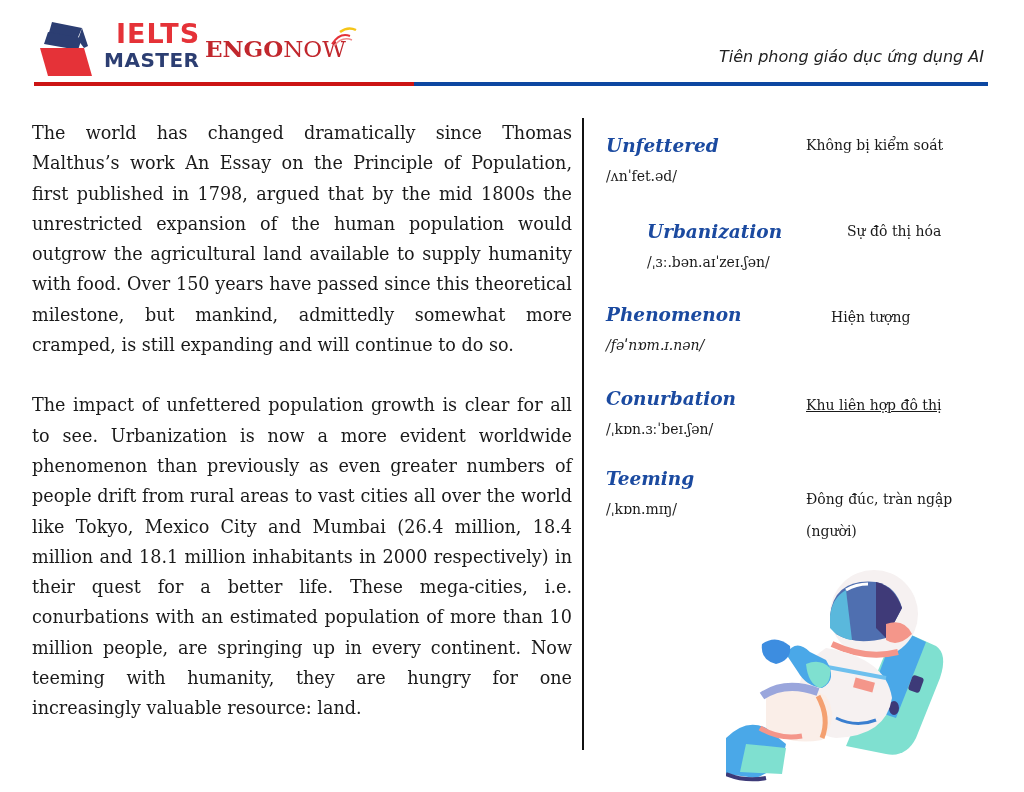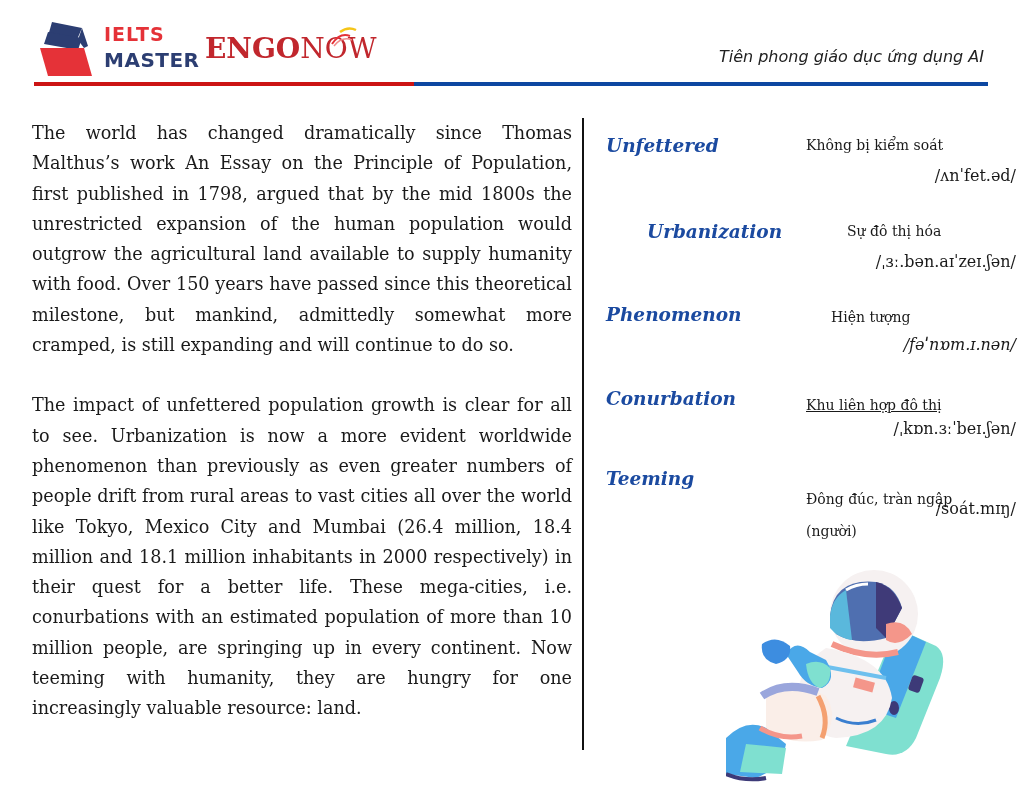--- a/index.html
+++ b/index.html
@@ -1,37 +1,37 @@
 <!DOCTYPE html>
 <html><head>
 <meta charset="utf-8">
 <style>
   html, body { margin: 0; padding: 0; background: #ffffff; }
   body { width: 1024px; height: 792px; position: relative; overflow: hidden; font-family: "DejaVu Serif", serif; color: #1a1a1a; }
 
   .header { position: absolute; left: 0; top: 0; width: 1024px; height: 100px; }
   .logo-mark { position: absolute; left: 38px; top: 20px; width: 62px; height: 56px; }
-  .logo-ielts { position: absolute; left: 104px; top: 20px; font-family: "DejaVu Sans", sans-serif; font-weight: bold; font-size: 19px; color: #e53238; letter-spacing: 1px; line-height: 28px; }
+  .logo-ielts { position: absolute; left: 116px; top: 20px; font-family: "DejaVu Sans", sans-serif; font-weight: bold; font-size: 27px; color: #e53238; letter-spacing: 1px; line-height: 28px; }
   .logo-master { position: absolute; left: 104px; top: 49px; font-family: "DejaVu Sans", sans-serif; font-weight: bold; font-size: 20px; color: #2c3e72; letter-spacing: 0.5px; line-height: 22px; }
-  .logo-engo { position: absolute; left: 205px; top: 36px; font-family: "DejaVu Serif", serif; font-size: 28px; color: #c1272d; line-height: 26px; }
+  .logo-engo { position: absolute; left: 205px; top: 36px; font-family: "DejaVu Serif", serif; font-size: 23px; color: #c1272d; line-height: 26px; }
   .logo-engo .b { font-weight: bold; }
   .logo-book { position: absolute; left: 330px; top: 26px; width: 28px; height: 22px; }
   .tagline { position: absolute; right: 40px; top: 47px; font-family: "DejaVu Sans", sans-serif; font-style: italic; font-size: 16px; color: #222; }
   .rule-red { position: absolute; left: 34px; top: 82px; width: 380px; height: 4px; background: #cc1414; }
   .rule-blue { position: absolute; left: 414px; top: 82px; width: 574px; height: 4px; background: #0d47a1; }
 
   .passage { position: absolute; left: 32px; top: 110px; width: 540px; font-family: "DejaVu Serif", serif; font-size: 17.6px; line-height: 30.3px; text-align: justify; color: #1a1a1a; }
   .passage p { margin: 8px 0 30px 0; }
 
   .divider { position: absolute; left: 582px; top: 118px; width: 2px; height: 632px; background: #111; }
 
   .vocab { position: absolute; left: 606px; top: 132px; width: 410px; }
   .vrow { position: relative; }
   .word { font-family: "DejaVu Serif", serif; font-weight: bold; font-style: italic; font-size: 18.5px; color: #1b4aa0; line-height: 28px; }
-  .ipa { font-family: "DejaVu Serif", serif; font-size: 16px; color: #1a1a1a; line-height: 32px; white-space: nowrap; text-align: right; }
+  .ipa { font-family: "DejaVu Serif", serif; font-size: 14px; color: #1a1a1a; line-height: 32px; white-space: nowrap; }
   .meaning { position: absolute; left: 200px; font-family: "DejaVu Serif", serif; font-size: 14px; color: #1a1a1a; line-height: 32px; width: 210px; }
 
   .astronaut { position: absolute; left: 726px; top: 568px; width: 236px; height: 214px; }
 </style>
 </head>
 <body>
 
 <div class="header">
   <svg class="logo-mark" viewBox="0 0 62 56">
     <polygon points="14,2 44,8 38,22 10,16" fill="#2c3e72"></polygon>
@@ -75,21 +75,21 @@
     <div class="ipa" style="font-style:italic;">/fəˈnɒm.ɪ.nən/</div>
     <div class="meaning" style="top:0px;margin-left:25px;">Hiện tượng</div>
   </div>
   <div class="vrow" style="height:80px;">
     <div class="word">Conurbation</div>
     <div class="ipa">/ˌkɒn.ɜːˈbeɪ.ʃən/</div>
     <div class="meaning" style="top:4px;text-decoration:underline;">Khu liên hợp đô thị</div>
   </div>
   <div class="vrow" style="height:86px;">
     <div class="word">Teeming</div>
-    <div class="ipa">/soát.mɪŋ/</div>
+    <div class="ipa">/ˌkɒn.mɪŋ/</div>
     <div class="meaning" style="top:18px; width:180px;">Đông đúc, tràn ngập (người)</div>
   </div>
 </div>
 
 <svg class="astronaut" viewBox="0 0 236 214">
 
   <path d="M170 60 L210 78 Q222 86 214 110 L190 170 Q180 190 160 186 L120 178 Z" fill="#7fe0d0"></path>
   <path d="M170 60 L200 74 L170 150 L140 140 Z" fill="#4aa8e8"></path>
   <rect x="184" y="108" width="12" height="16" rx="3" fill="#3d3a78" transform="rotate(20 190 116)"></rect>
   <ellipse cx="158" cy="136" rx="5" ry="7" fill="#3d3a78"></ellipse>

